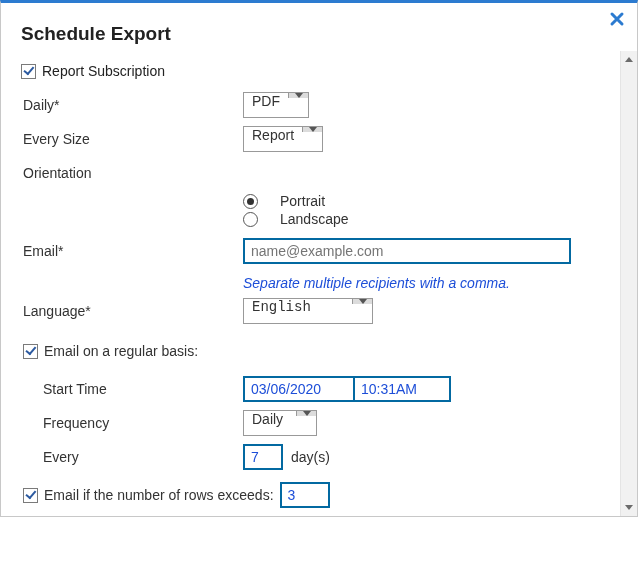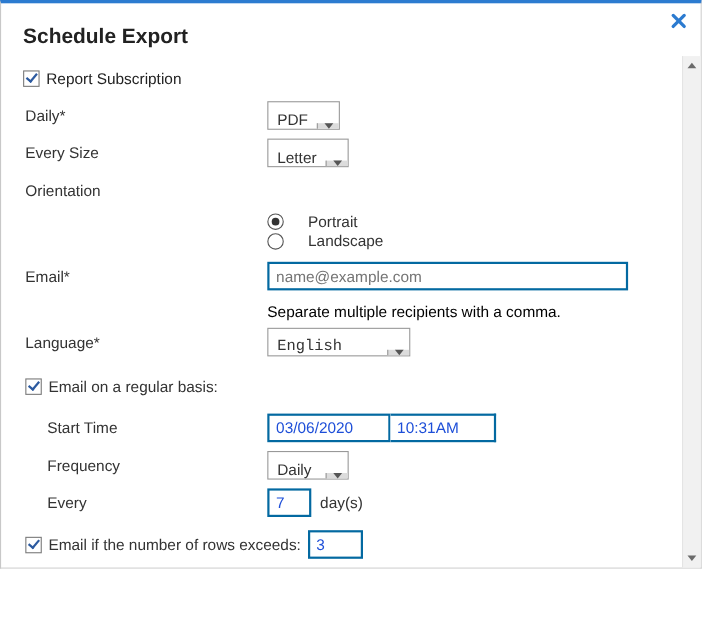--- a/index.html
+++ b/index.html
@@ -111,21 +111,21 @@
     width: 222px;
     padding-left: 2px;
     color: #333;
   }
   .form-ctl {
     flex: 1 1 auto;
   }
 
   .select {
     display: inline-flex;
-    align-items: flex-end;
+    align-items: flex-start;
     height: 26px;
     border: 1px solid #999;
     background: #fff;
     cursor: pointer;
   }
   .select .sel-text {
     padding: 0 8px;
     display: flex;
     align-items: center;
     min-width: 44px;
@@ -176,23 +176,24 @@
     font: inherit;
     color: #1d4ed8;
   }
   .text-input.wide { width: 328px; }
   .text-input.date { width: 112px; }
   .text-input.time { width: 96px; border-left: none; }
   .text-input.num { width: 40px; text-align: left; }
   .text-input.num2 { width: 50px; }
 
   .hint {
-    color: #000000;
+    color: #1d4ed8;
     font-size: 14px;
     margin: 6px 0 2px 0;
+    font-style: italic;
   }
 
   .indent1 { padding-left: 2px; }
   .indent3 .form-label { padding-left: 22px; }
 
   .inline-label {
     margin-left: 6px;
   }
 
   .footer {
@@ -245,21 +246,21 @@
                 <span class="chev"></span>
               </span>
           </div>
         </div>
       </div>
 
       <div class="form-row">
         <div class="form-label">Every Size</div>
         <div class="form-ctl">
           <div class="select med">
-            <span class="sel-text">Letter</span>
+            <span class="sel-text">Report</span>
             <span class="sel-btn">
                 <span class="chev"></span>
               </span>
           </div>
         </div>
       </div>
 
       <div class="form-row">
         <div class="form-label">Orientation</div>
         <div class="form-ctl"></div>

